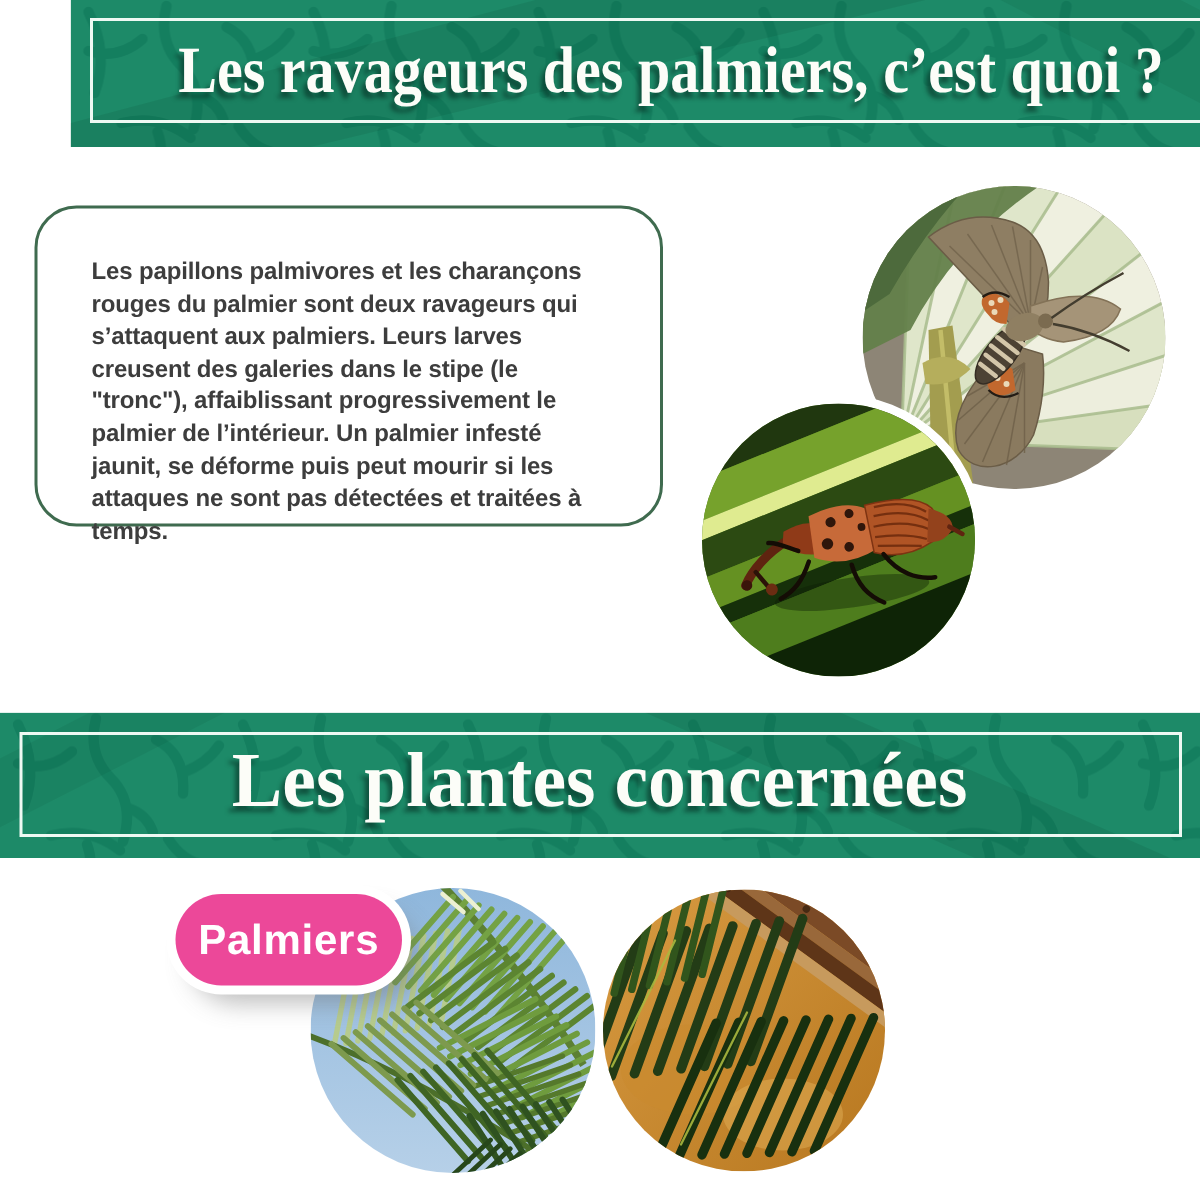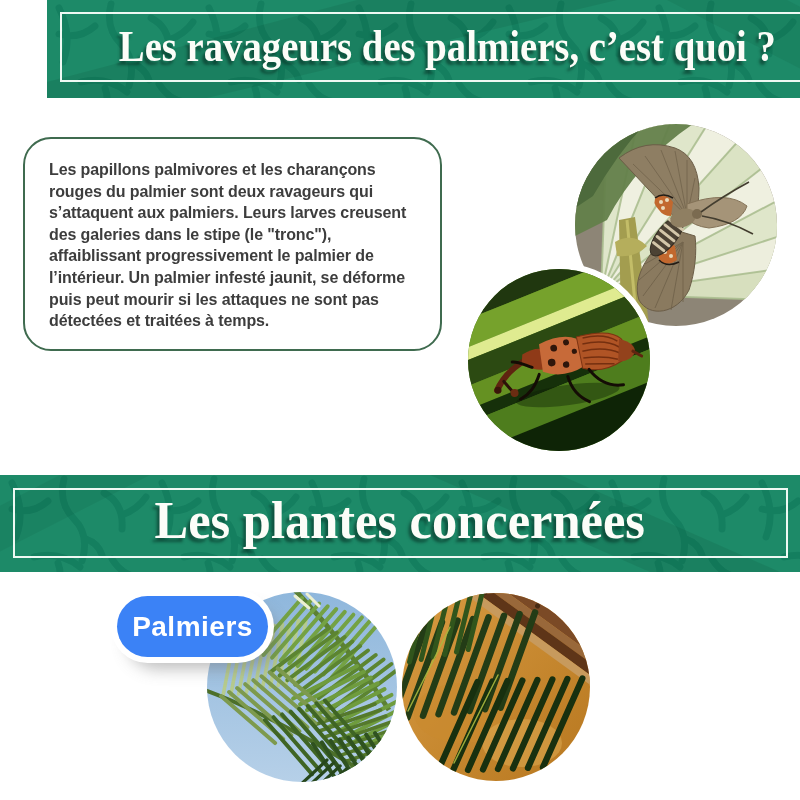--- a/index.html
+++ b/index.html
@@ -19,34 +19,34 @@
   #banner1 .btitle{font-size:44px;}
   #banner1 .btitle span{display:inline-block;transform:scaleX(.88);}
   #banner2{top:475px;height:97px;}
   #banner2 .frame{left:13px;right:12px;top:13px;bottom:14px;}
   #banner2 .btitle{font-size:52px;}
   #banner2 .btitle span{display:inline-block;transform:scaleX(.97);}
 
   
   #intro-box{position:absolute;left:23px;top:137px;width:419px;height:214px;
         box-sizing:border-box;border:2px solid #3f6b4f;border-radius:28px;background:#fff;}
-  #intro-box p{margin:4px;padding:16px 16px 0 20px;
+  #intro-box p{margin:16px;padding:16px 16px 0 20px;
         font-size:16px;line-height:21.6px;font-weight:700;color:#3d3d3d;letter-spacing:-.1px;}
 
   
   .circle{position:absolute;border-radius:50%;overflow:hidden;}
   .circle svg{display:block;width:100%;height:100%;}
   #photo-moth{left:575px;top:124px;width:202px;height:202px;z-index:1;}
   #photo-weevil{left:462px;top:263px;width:182px;height:182px;border:6px solid #ffffff;z-index:2;}
   #photo-palm-healthy{left:207px;top:592px;width:190px;height:190px;z-index:1;}
   #photo-palm-damaged{left:402px;top:593px;width:188px;height:188px;z-index:1;}
 
   
   #palm-badge{position:absolute;left:117px;top:596px;width:151px;height:61px;z-index:5;
-        background:#3b82f6;border-radius:31px;display:flex;align-items:center;justify-content:center;
+        background:#ec4899;border-radius:31px;display:flex;align-items:center;justify-content:center;
         box-shadow:0 0 0 6px #ffffff, 10px 12px 16px rgba(110,110,110,.45);
         color:#ffffff;font-weight:700;font-size:28px;letter-spacing:.5px;}
 </style>
 </head>
 <body>
 
 <div id="page">
 
   <div class="banner" id="banner1">
     <svg class="pattern" viewBox="0 0 800 98" preserveAspectRatio="none">

